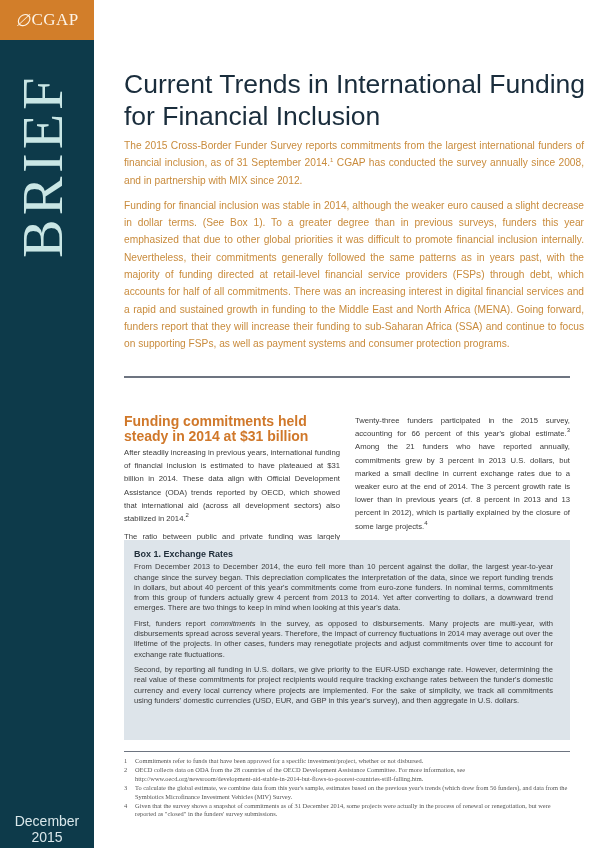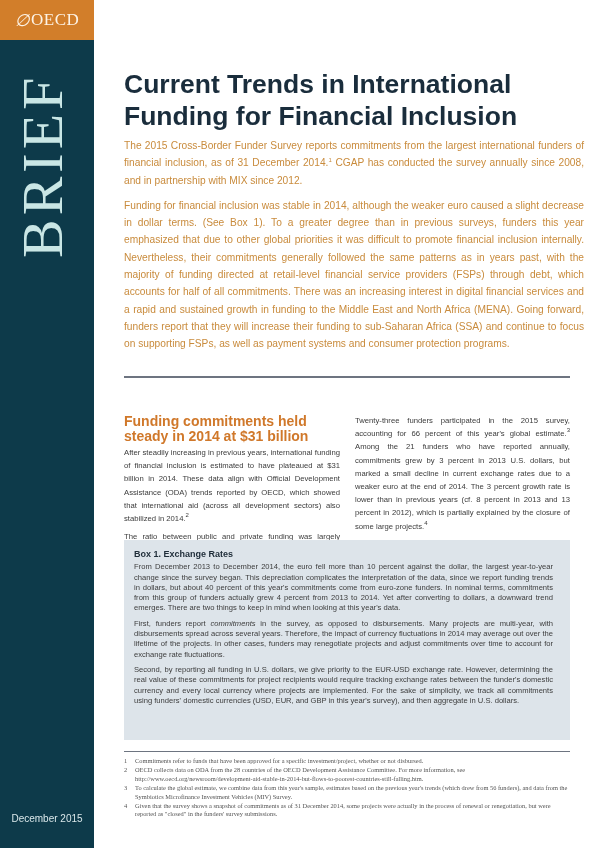--- a/index.html
+++ b/index.html
@@ -23,25 +23,25 @@
     }
     .logo-mark { font-size: 17px; font-style: italic; }
     .brief {
       position: absolute; left: 14px; top: 258px;
       transform-origin: left top; transform: rotate(-90deg);
       font-family: "Liberation Serif", serif; font-size: 58px; letter-spacing: 4px;
       color: #c9e6e5; line-height: 1; white-space: nowrap;
     }
     .date {
       position: absolute; left: 0; width: 94px; top: 813px;
-      text-align: center; color: #d9e7ea; font-size: 10px;
+      text-align: center; color: #d9e7ea; font-size: 14px;
     }
     .title {
       position: absolute; left: 124px; top: 68px; width: 470px;
-      color: #1a2d3c; font-size: 26.5px; line-height: 32px; font-weight: bold; margin: 0;
+      color: #1a2d3c; font-size: 26.5px; line-height: 32px; font-weight: normal; margin: 0;
     }
     .lede {
       position: absolute; left: 124px; top: 137px; width: 460px;
       color: #c98b3c; font-size: 10.2px; line-height: 17.3px; margin: 0;
       text-align: justify;
     }
     .lede sup, .col sup { font-size: 6px; vertical-align: super; line-height: 0; }
     .rule {
       position: absolute; left: 124px; top: 376px; width: 446px; height: 2px;
       background: #6d7480;
@@ -72,31 +72,31 @@
     .fn { display: flex; margin-bottom: 1px; }
     .fn-num { width: 11px; flex: 0 0 11px; }
   </style>
 </head>
 <body>
 
 <div class="sidebar">
   <div class="logo-band">
     <div class="logo">
       <span class="logo-mark">∅</span>
-      <span>OECD</span>
+      <span>CGAP</span>
     </div>
   </div>
   <div class="brief">BRIEF</div>
   <div class="date">December 2015</div>
 </div>
 
 <h1 class="title">Current Trends in International Funding for Financial Inclusion</h1>
 
 <div class="lede">
-  <p style="margin:0 0 8px 0;"><span>The 2015 Cross-Border Funder Survey reports commitments from the largest international funders of financial inclusion, as of 31 December 2014.</span><sup>1</sup><span> CGAP has conducted the survey annually since 2008, and in partnership with MIX since 2012.</span></p>
+  <p style="margin:0 0 8px 0;"><span>The 2015 Cross-Border Funder Survey reports commitments from the largest international funders of financial inclusion, as of 31 September 2014.</span><sup>1</sup><span> CGAP has conducted the survey annually since 2008, and in partnership with MIX since 2012.</span></p>
   <p style="margin:0;">Funding for financial inclusion was stable in 2014, although the weaker euro caused a slight decrease in dollar terms. (See Box 1). To a greater degree than in previous surveys, funders this year emphasized that due to other global priorities it was difficult to promote financial inclusion internally. Nevertheless, their commitments generally followed the same patterns as in years past, with the majority of funding directed at retail-level financial service providers (FSPs) through debt, which accounts for half of all commitments. There was an increasing interest in digital financial services and a rapid and sustained growth in funding to the Middle East and North Africa (MENA). Going forward, funders report that they will increase their funding to sub-Saharan Africa (SSA) and continue to focus on supporting FSPs, as well as payment systems and consumer protection programs.</p>
 </div>
 
 <div class="rule"></div>
 
 <div class="col col-left">
   <h2 class="section-head">Funding commitments held steady in 2014 at $31 billion</h2>
   <p><span>After steadily increasing in previous years, international funding of financial inclusion is estimated to have plateaued at $31 billion in 2014. These data align with Official Development Assistance (ODA) trends reported by OECD, which showed that international aid (across all development sectors) also stabilized in 2014.</span><sup>2</sup></p>
   <p>The ratio between public and private funding was largely unchanged, with public funding comprising 72 percent of global funding (see Figure 1).</p>
 </div>

